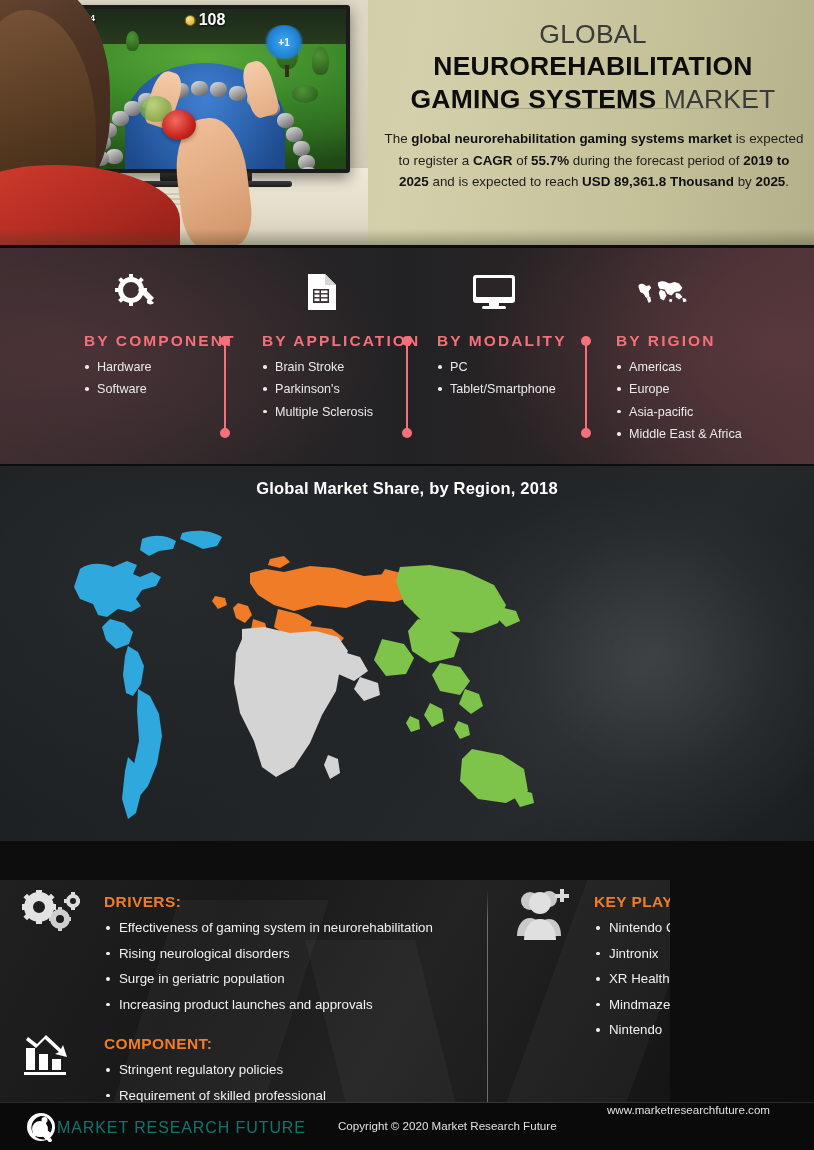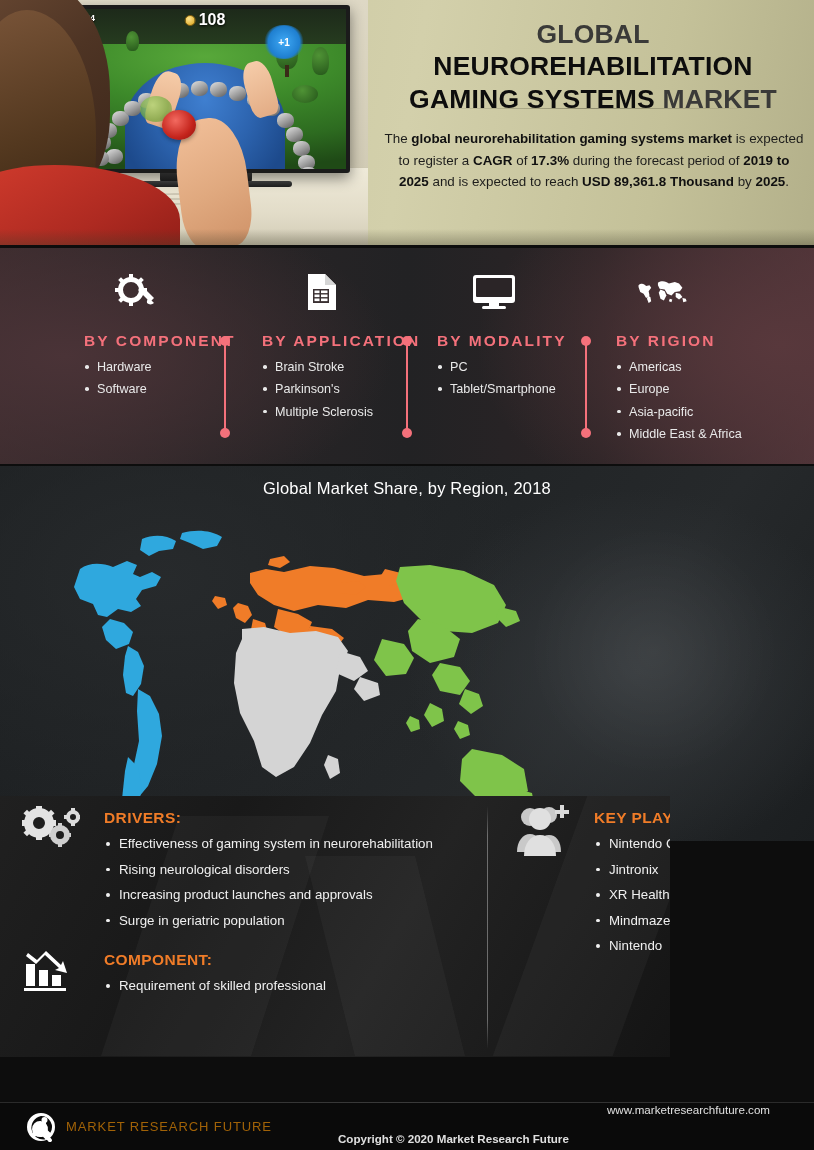--- a/index.html
+++ b/index.html
@@ -114,21 +114,21 @@
     box-shadow:0 2px 4px rgba(0,0,0,.35);
   }
   .puck2{
     position:absolute; left:140px; top:96px; width:32px; height:26px; border-radius:50%;
     background:radial-gradient(circle at 40% 35%,rgba(180,215,120,.85),rgba(110,170,60,.7) 60%,rgba(80,130,50,.4));
   }
 
   
   .title-wrap{ position:absolute; left:378px; top:18px; width:430px; text-align:center; }
   .title-l1, .title-l2{ font-size:26.5px; line-height:1.22; color:#1b1b1b; letter-spacing:.2px; }
-  .t-light{ font-weight:700; color:#3a3a38; }
+  .t-light{ font-weight:400; color:#3a3a38; }
   .t-bold{ font-weight:bold; color:#0d0d0d; }
   .title-rule{
     position:absolute; left:418px; top:108px; width:352px; height:1px;
     background:linear-gradient(90deg,rgba(120,118,90,0) 0%,rgba(95,93,70,.55) 50%,rgba(120,118,90,0) 100%);
   }
   .subtext{
     position:absolute; left:384px; top:128px; width:420px; text-align:center;
     font-size:13.4px; line-height:1.62; color:#1e1e1c;
   }
   .subtext b{ font-weight:bold; color:#111; }
@@ -180,27 +180,27 @@
   }
   .mapsec:before{
     content:""; position:absolute; inset:0; opacity:.1;
     background-image:radial-gradient(rgba(255,255,255,.5) .6px, transparent .7px);
     background-size:4px 4px;
   }
   .map-glow{ position:absolute; right:30px; top:55px; width:260px; height:260px;
     border-radius:50%; background:radial-gradient(circle,rgba(255,255,255,.055) 0%,rgba(255,255,255,0) 68%); }
   .map-title{
     position:absolute; left:0; right:0; top:13px; text-align:center;
-    color:#fff; font-size:16.5px; font-weight:normal; letter-spacing:.2px;
+    color:#fff; font-size:16.5px; font-weight:bold; letter-spacing:.2px;
   }
   .worldmap{ position:absolute; left:10px; top:45px; width:560px; height:310px; }
 
   
   .lower{
-    position:absolute; left:0; top:796px; width:670px; height:261px;
+    position:absolute; left:0; top:880px; width:670px; height:261px;
     background:
       linear-gradient(120deg,#202020 0%,#191919 30%,#232323 58%,#141414 100%);
     overflow:hidden;
   }
   .lower:before{
     content:""; position:absolute; inset:0; opacity:.09;
     background-image:radial-gradient(rgba(255,255,255,.5) .6px, transparent .7px);
     background-size:4px 4px;
   }
   .chev{ position:absolute; background:rgba(255,255,255,.035); }
@@ -219,23 +219,23 @@
   }
   .ic{ position:absolute; }
 
   
   .footer{
     position:absolute; left:0; top:1102px; width:814px; height:48px;
     background:#0a0a0a; display:flex; align-items:center;
   }
   .foot-sep{ position:absolute; left:0; top:0; width:814px; height:1px;
     background:linear-gradient(90deg,#2a2a2a,#3a3a3a 50%,#2a2a2a); }
-  .brandname{ position:absolute; left:66px; top:17px; color:#a16207;
-    font-size:13px; letter-spacing:.9px; }
-  .copy{ position:absolute; left:338px; top:30px; color:#e0e0e0; font-size:11.6px;font-weight:bold; }
+  .brandname{ position:absolute; left:57px; top:17px; color:#0f766e;
+    font-size:16px; letter-spacing:.9px; }
+  .copy{ position:absolute; left:338px; top:17px; color:#e0e0e0; font-size:11.6px; }
   .weburl{ position:absolute; left:607px; top:1px; color:#e0e0e0; font-size:11.6px; }
   .mrf-logo{ position:absolute; left:24px; top:10px; width:34px; height:30px; }
 </style>
 </head>
 <body>
 
 <div class="page">
 
   <div class="header">
 
@@ -308,21 +308,21 @@
     <div class="title-wrap">
       <div class="title-l1">
         <span class="t-light">GLOBAL </span><span class="t-bold">NEUROREHABILITATION</span>
       </div>
       <div class="title-l2">
         <span class="t-bold">GAMING SYSTEMS </span><span class="t-light">MARKET</span>
       </div>
     </div>
     <div class="title-rule"></div>
 
-    <div class="subtext" id="summary"><span>The </span><b>global neurorehabilitation gaming systems market</b><span> is expected to register a </span><b>CAGR</b><span> of </span><b>17.3%</b><span> during the forecast period of </span><b>2019 to 2025</b><span> and is expected to reach </span><b>USD 89,361.8 Thousand</b><span> by </span><b>2025</b><span>.</span></div>
+    <div class="subtext" id="summary"><span>The </span><b>global neurorehabilitation gaming systems market</b><span> is expected to register a </span><b>CAGR</b><span> of </span><b>55.7%</b><span> during the forecast period of </span><b>2019 to 2025</b><span> and is expected to reach </span><b>USD 89,361.8 Thousand</b><span> by </span><b>2025</b><span>.</span></div>
   </div>
 
   <div class="seg">
 
     <div class="seg-col" style="left:84px;">
       <div class="seg-icon" style="left:24px;">
         <svg width="40" height="36" viewBox="0 0 40 36">
           <path fill="#ffffff" d="M16 3a13 13 0 1 0 0 26 13 13 0 0 0 0-26zm0 5a8 8 0 1 1 0 16 8 8 0 0 1 0-16z"></path>
           <rect fill="#ffffff" x="14" y="0" width="4" height="5"></rect>
           <rect fill="#ffffff" x="14" y="27" width="4" height="5"></rect>
@@ -498,39 +498,40 @@
           <rect x="46" y="9" width="3" height="4"></rect>
             <rect x="61" y="9" width="3" height="4"></rect>
         </g>
       </svg>
     </div>
     <div style="position:absolute;left:104px;top:13px;width:370px;">
       <div class="blk-head">DRIVERS:</div>
       <ul class="blk-list">
         <li>Effectiveness of gaming system in neurorehabilitation</li>
         <li>Rising neurological disorders</li>
+        <li>Surge in geriatric population</li>
         <li>Increasing product launches and approvals</li>
-        <li>Surge in geriatric population</li>
       </ul>
     </div>
 
     <div class="ic" style="left:22px;top:152px;">
       <svg width="56" height="44" viewBox="0 0 56 44">
         <g fill="#ffffff">
           <rect x="4" y="16" width="9" height="22"></rect>
           <rect x="17" y="22" width="9" height="16"></rect>
           <rect x="30" y="27" width="9" height="11"></rect>
           <rect x="2" y="40" width="42" height="3"></rect>
           <path d="M4 8l10 8 9-9 14 13-4 2 12 3-4-12-2 4-15-14-9 9-9-7z"></path>
         </g>
       </svg>
     </div>
     <div style="position:absolute;left:104px;top:155px;width:370px;">
       <div class="blk-head">COMPONENT:</div>
       <ul class="blk-list">
+        <li>Stringent regulatory policies</li>
         <li>Requirement of skilled professional</li>
       </ul>
     </div>
 
     <div class="ic" style="left:516px;top:8px;">
       <svg width="62" height="54" viewBox="0 0 62 54">
         <g fill="#c9c9c9">
           <circle cx="14" cy="13" r="9"></circle>
           <path d="M1 48c0-11 6-18 13-18s13 7 13 18z"></path>
           <circle cx="33" cy="11" r="8"></circle>

